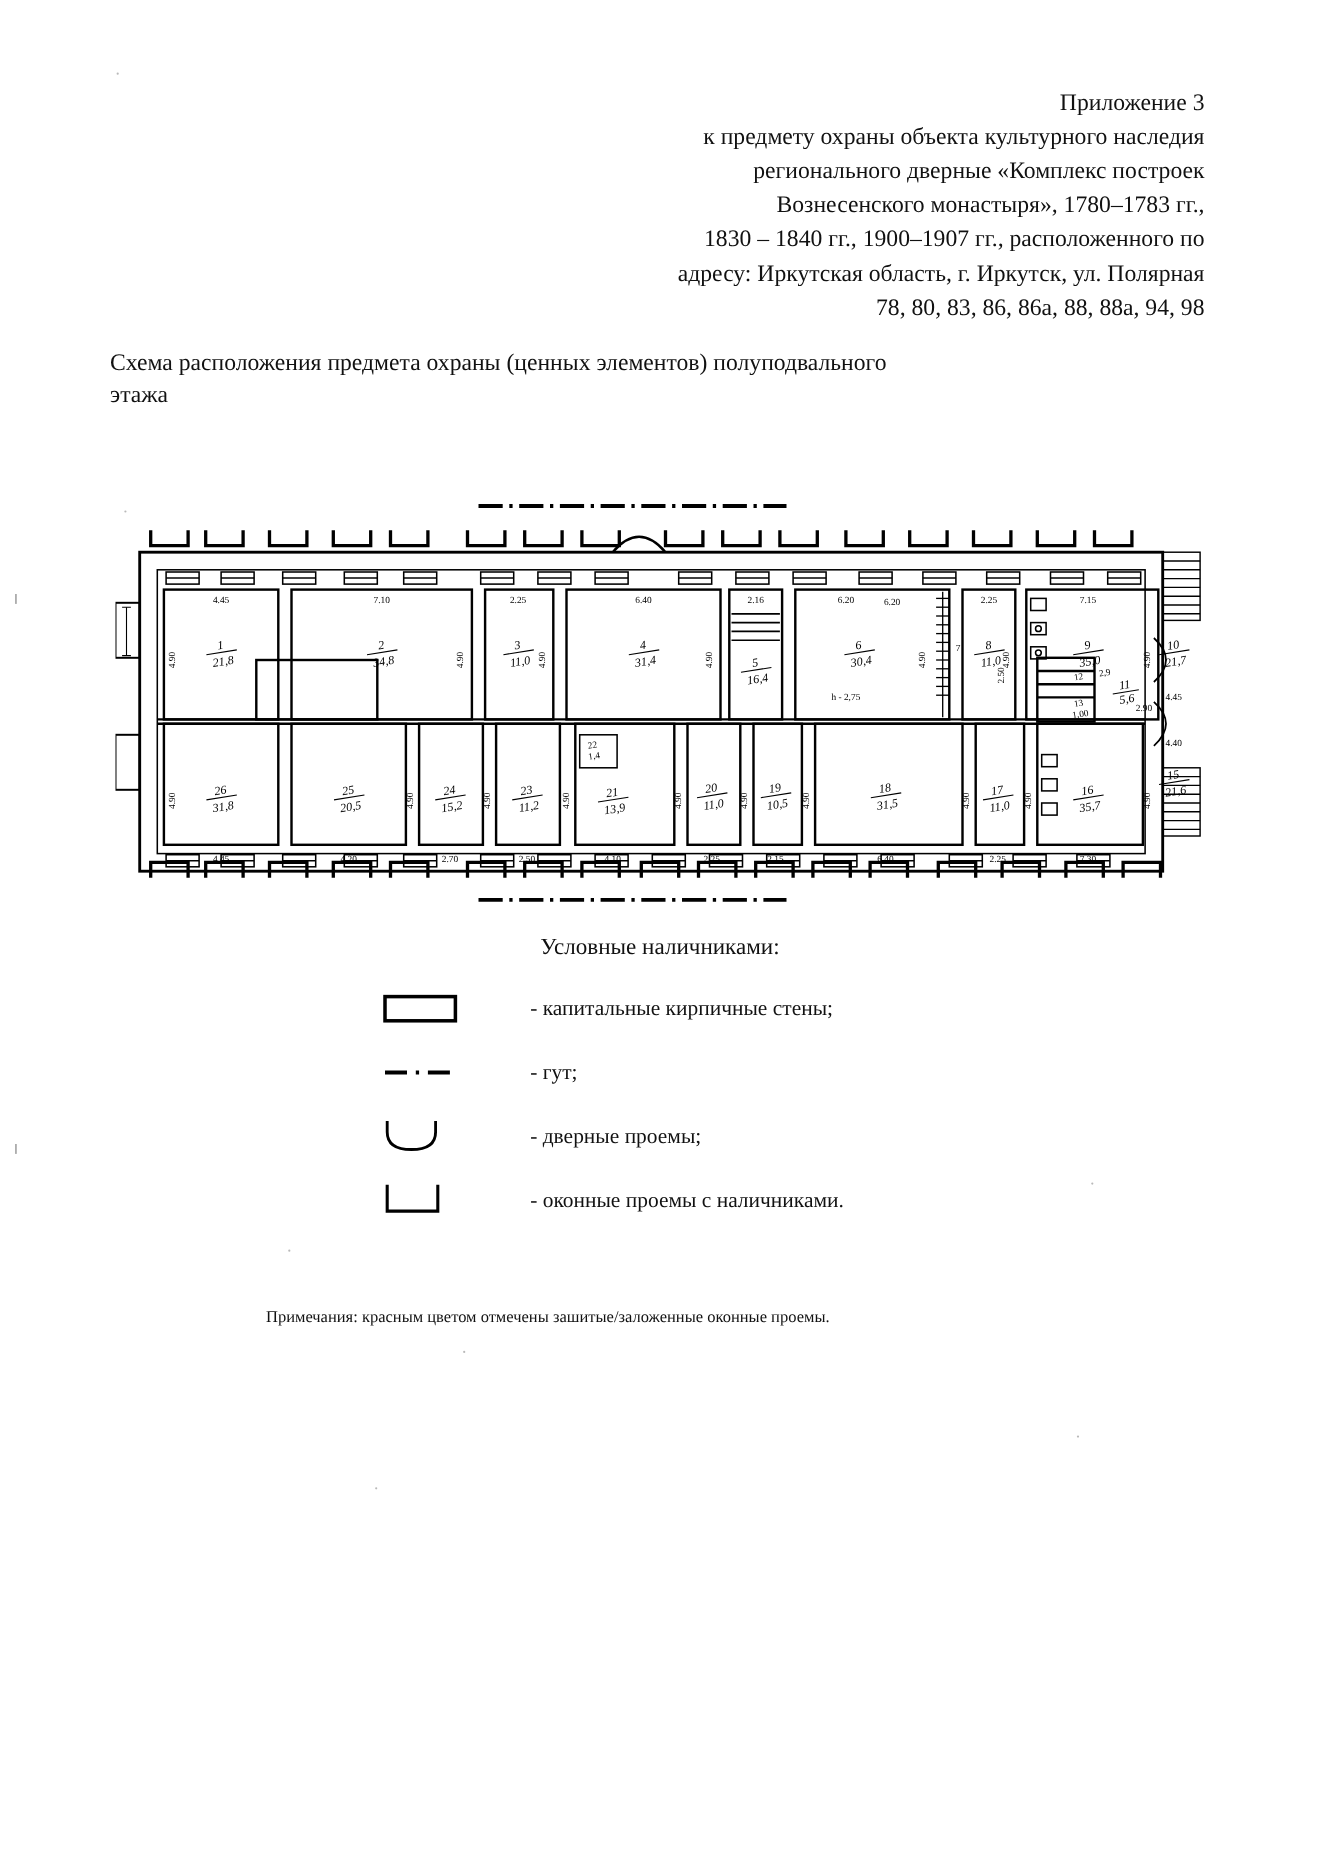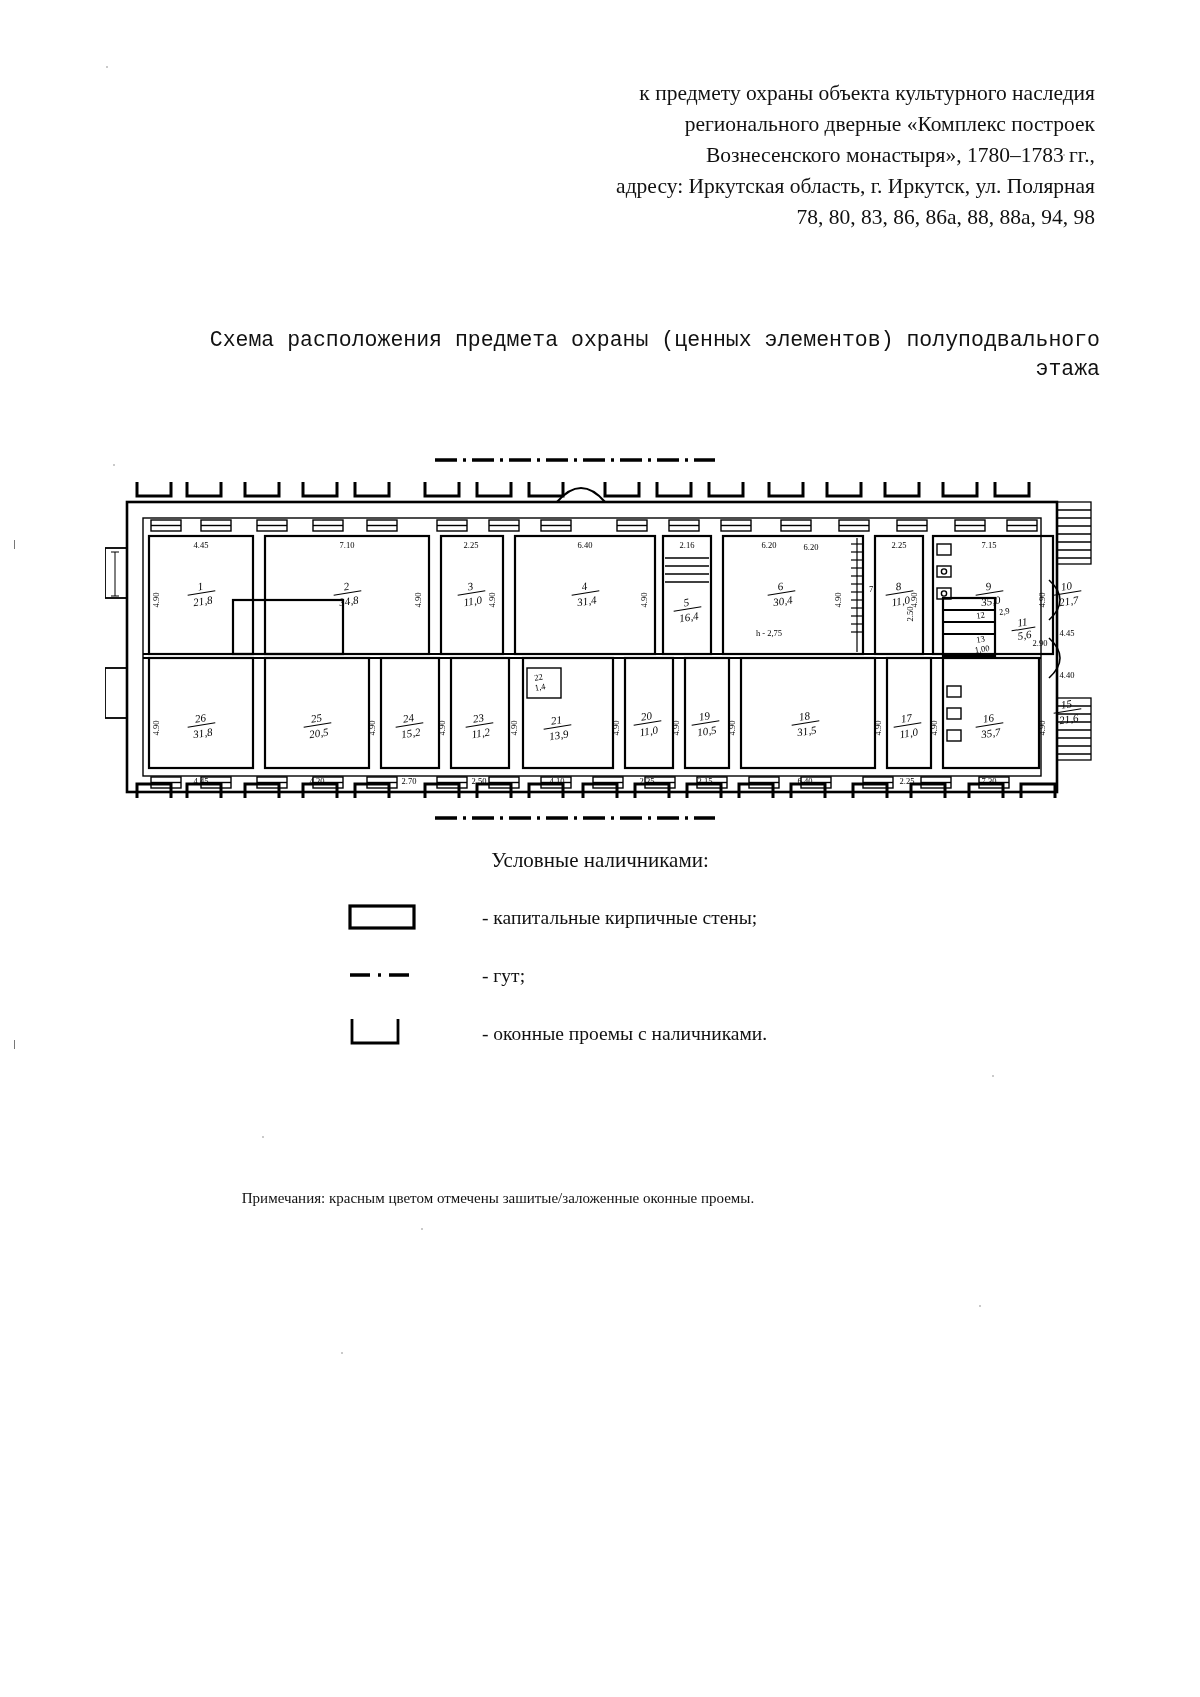--- a/index.html
+++ b/index.html
@@ -30,27 +30,26 @@
     width: 700px;
     text-align: right;
     font-size: 21.5px;
     line-height: 31px;
   }
   .header .line { display: block; white-space: nowrap; }
 
   
   .subtitle {
     position: absolute;
-    top: 326px;
+    top: 315px;
     left: 100px;
     width: 1000px;
-    text-align: right;
+    text-align: left;
     font-size: 21.5px;
     line-height: 29px;
-    font-family: Liberation Mono, monospace;
   }
   .subtitle .line { display: block; }
 
   
   .plan-wrap {
     position: absolute;
     top: 440px;
     left: 105px;
     width: 990px;
     height: 400px;
@@ -120,23 +119,25 @@
   text { font-family: "Liberation Serif", "DejaVu Serif", serif; }
   .rmnum { font-size: 11px; font-style: italic; }
   .dim   { font-size: 8.5px; }
 </style>
 </head>
 <body>
 
 <div class="page">
 
   <div class="header">
+    <span class="line">Приложение 3</span>
     <span class="line">к предмету охраны объекта культурного наследия</span>
     <span class="line">регионального дверные «Комплекс построек</span>
     <span class="line">Вознесенского монастыря», 1780–1783 гг.,</span>
+    <span class="line">1830 – 1840 гг., 1900–1907 гг., расположенного по</span>
     <span class="line">адресу: Иркутская область, г. Иркутск, ул. Полярная</span>
     <span class="line">78, 80, 83, 86, 86а, 88, 88а, 94, 98</span>
   </div>
 
   <div class="subtitle">
     <span class="line">Схема расположения предмета охраны (ценных элементов) полуподвального</span>
     <span class="line">этажа</span>
   </div>
 
   <div class="plan-wrap">
@@ -549,20 +550,28 @@
 
     <div class="legend-row">
       <div class="legend-sym">
         <svg width="80" height="32" viewBox="0 0 80 32" xmlns="http://www.w3.org/2000/svg">
           <line x1="2" y1="16" x2="66" y2="16" stroke="#000" stroke-width="3.6" stroke-dasharray="20 8 3 8"></line>
         </svg>
       </div>
       <div class="legend-text">- гут;</div>
     </div>
 
+    <div class="legend-row">
+      <div class="legend-sym">
+        <svg width="80" height="32" viewBox="0 0 80 32" xmlns="http://www.w3.org/2000/svg">
+          <path d="M4 2 L4 12 Q4 28 26 28 Q48 28 48 12 L48 2" fill="none" stroke="#000" stroke-width="2.6"></path>
+        </svg>
+      </div>
+      <div class="legend-text">- дверные проемы;</div>
+    </div>
 
     <div class="legend-row">
       <div class="legend-sym">
         <svg width="80" height="32" viewBox="0 0 80 32" xmlns="http://www.w3.org/2000/svg">
           <path d="M4 2 L4 26 L50 26 L50 2" fill="none" stroke="#000" stroke-width="2.8"></path>
         </svg>
       </div>
       <div class="legend-text">- оконные проемы с наличниками.</div>
     </div>
   </div>

